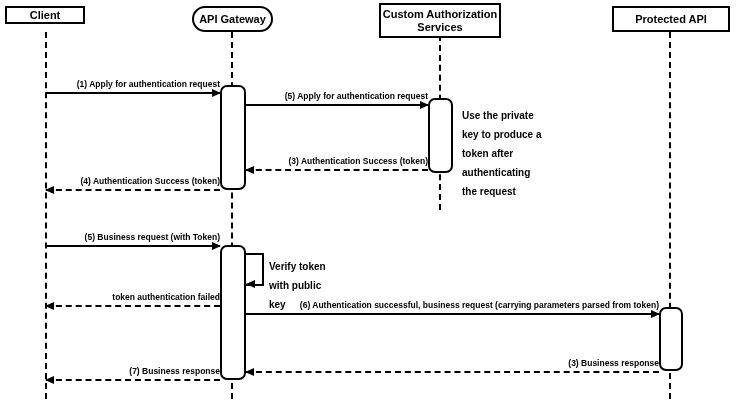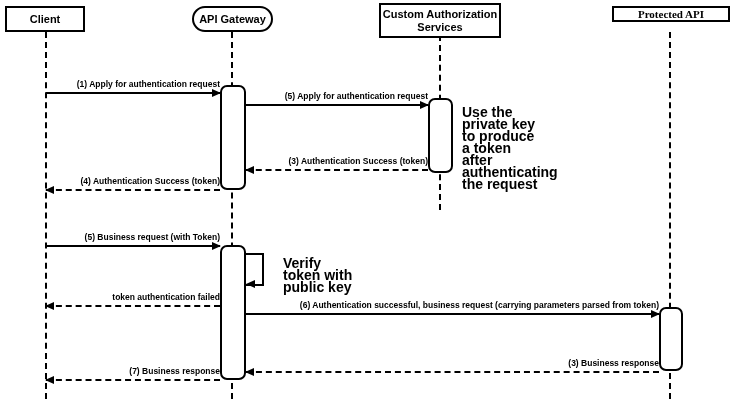--- a/index.html
+++ b/index.html
@@ -74,45 +74,45 @@
   .self-loop-arrow {
     position: absolute;
     left: 246px; top: 280px;
     width: 0; height: 0;
     border-top: 4px solid transparent;
     border-bottom: 4px solid transparent;
     border-right: 9px solid #000000;
   }
   .small-text {
     position: absolute;
-    font-size: 14px;
+    font-size: 10px;
     font-weight: bold;
-    line-height: 12px;
+    line-height: 19px;
   }
 </style>
 </head>
 <body>
 
 <div class="canvas">
 
   <div class="lifeline" style="left:45px; top:32px; height:367px;"></div>
   <div class="lifeline" style="left:231px; top:32px; height:367px;"></div>
   <div class="lifeline" style="left:439px; top:35px; height:175px;"></div>
   <div class="lifeline" style="left:669px; top:32px; height:367px;"></div>
 
-  <div class="actor" style="left:5px; top:6px; width:80px; height:26px;">
+  <div class="actor" style="left:5px; top:6px; width:80px; height:18px;">
     <span>Client</span>
   </div>
   <div class="actor" style="left:192px; top:6px; width:81px; height:26px;border-radius:13px;">
     <span>API Gateway</span>
   </div>
   <div class="actor" style="left:379px; top:3px; width:122px; height:35px;">
     <span>Custom Authorization Services</span>
   </div>
-  <div class="actor" style="left:612px; top:6px; width:118px; height:16px;font-family:Liberation Serif, serif;">
+  <div class="actor" style="left:612px; top:6px; width:118px; height:26px;">
     <span>Protected API</span>
   </div>
 
   <div class="activation" style="left:220px; top:85px; width:26px; height:105px;"></div>
   <div class="activation" style="left:428px; top:98px; width:25px; height:75px;"></div>
   <div class="activation" style="left:220px; top:245px; width:26px; height:135px;"></div>
   <div class="activation" style="left:659px; top:307px; width:24px; height:64px;"></div>
 
   <div class="msg solid" style="left:46px; top:92px; width:174px;">
     <div class="msg-label">(1) Apply for authentication request</div>
@@ -141,21 +141,21 @@
   </div>
 
   <div class="msg solid" style="left:46px; top:245px; width:174px;">
     <div class="msg-label">(5) Business request (with Token)</div>
     <div class="msg-line"></div>
     <div class="ah right"></div>
   </div>
 
   <div class="self-loop"></div>
   <div class="self-loop-arrow"></div>
-  <div class="small-text" style="left:283px; top:257px; width:70px;">Verify token with public key</div>
+  <div class="small-text" style="left:269px; top:257px; width:70px;">Verify token with public key</div>
 
   <div class="msg dashed" style="left:46px; top:305px; width:174px;">
     <div class="msg-label">token authentication failed</div>
     <div class="msg-line"></div>
     <div class="ah left"></div>
   </div>
 
   <div class="msg solid" style="left:246px; top:313px; width:413px;">
     <div class="msg-label">(6) Authentication successful, business request (carrying parameters parsed from token)</div>
     <div class="msg-line"></div>

